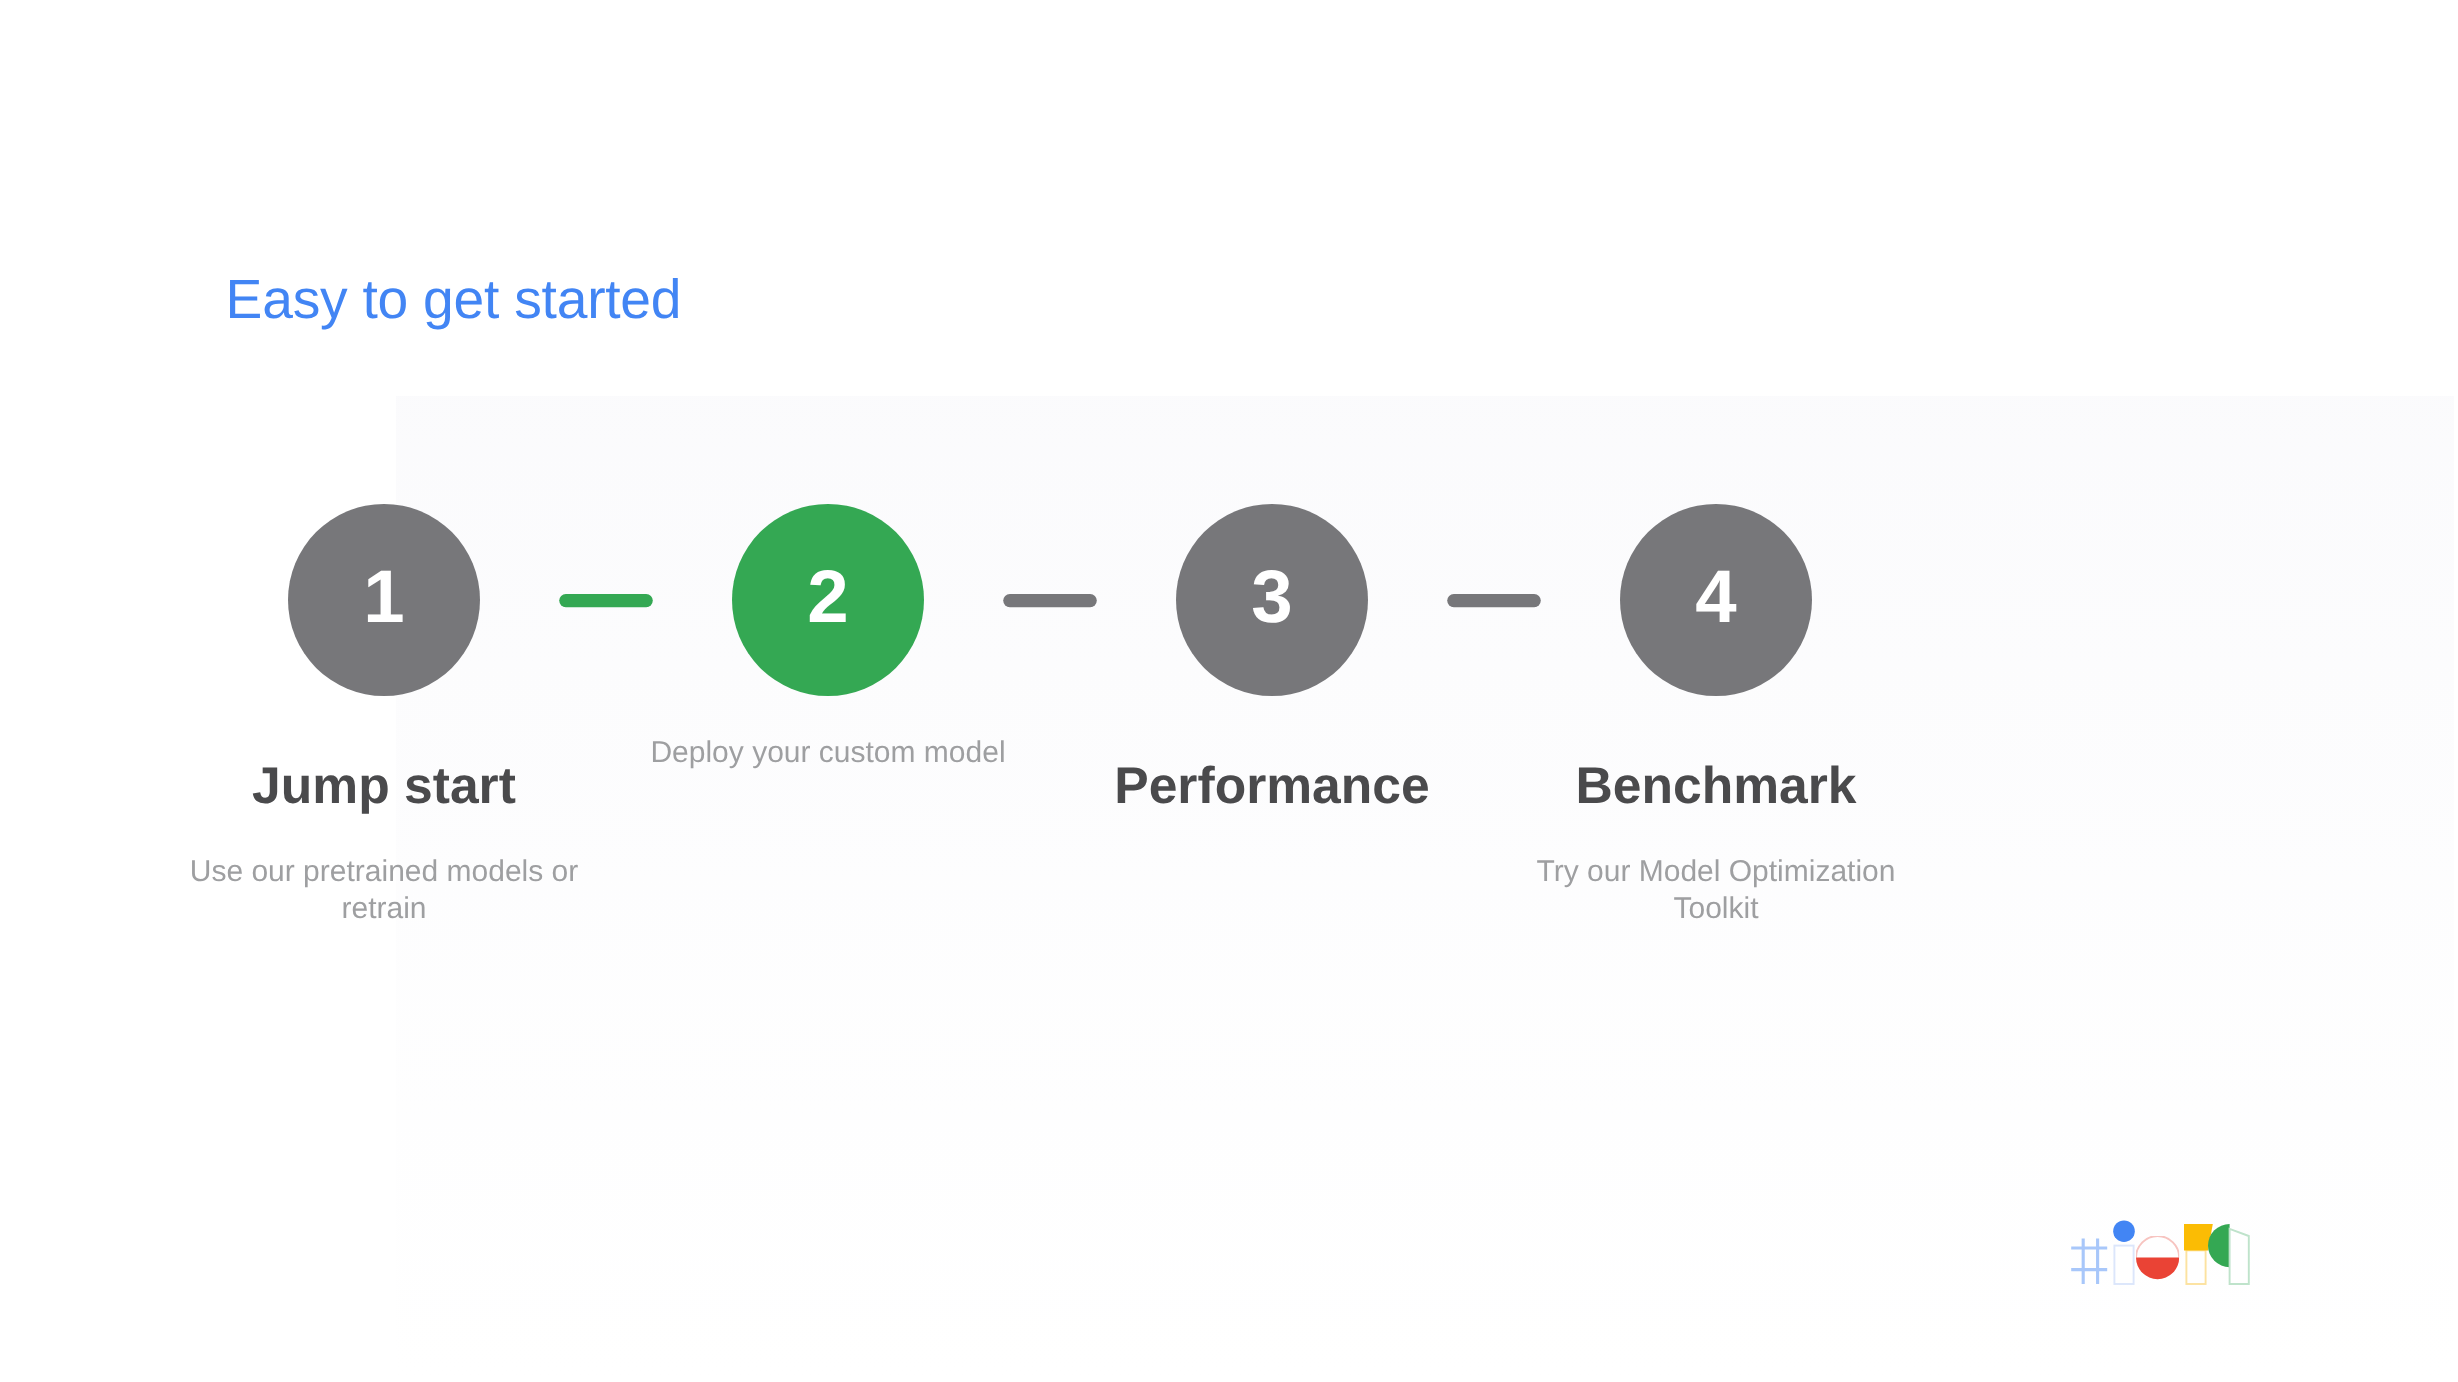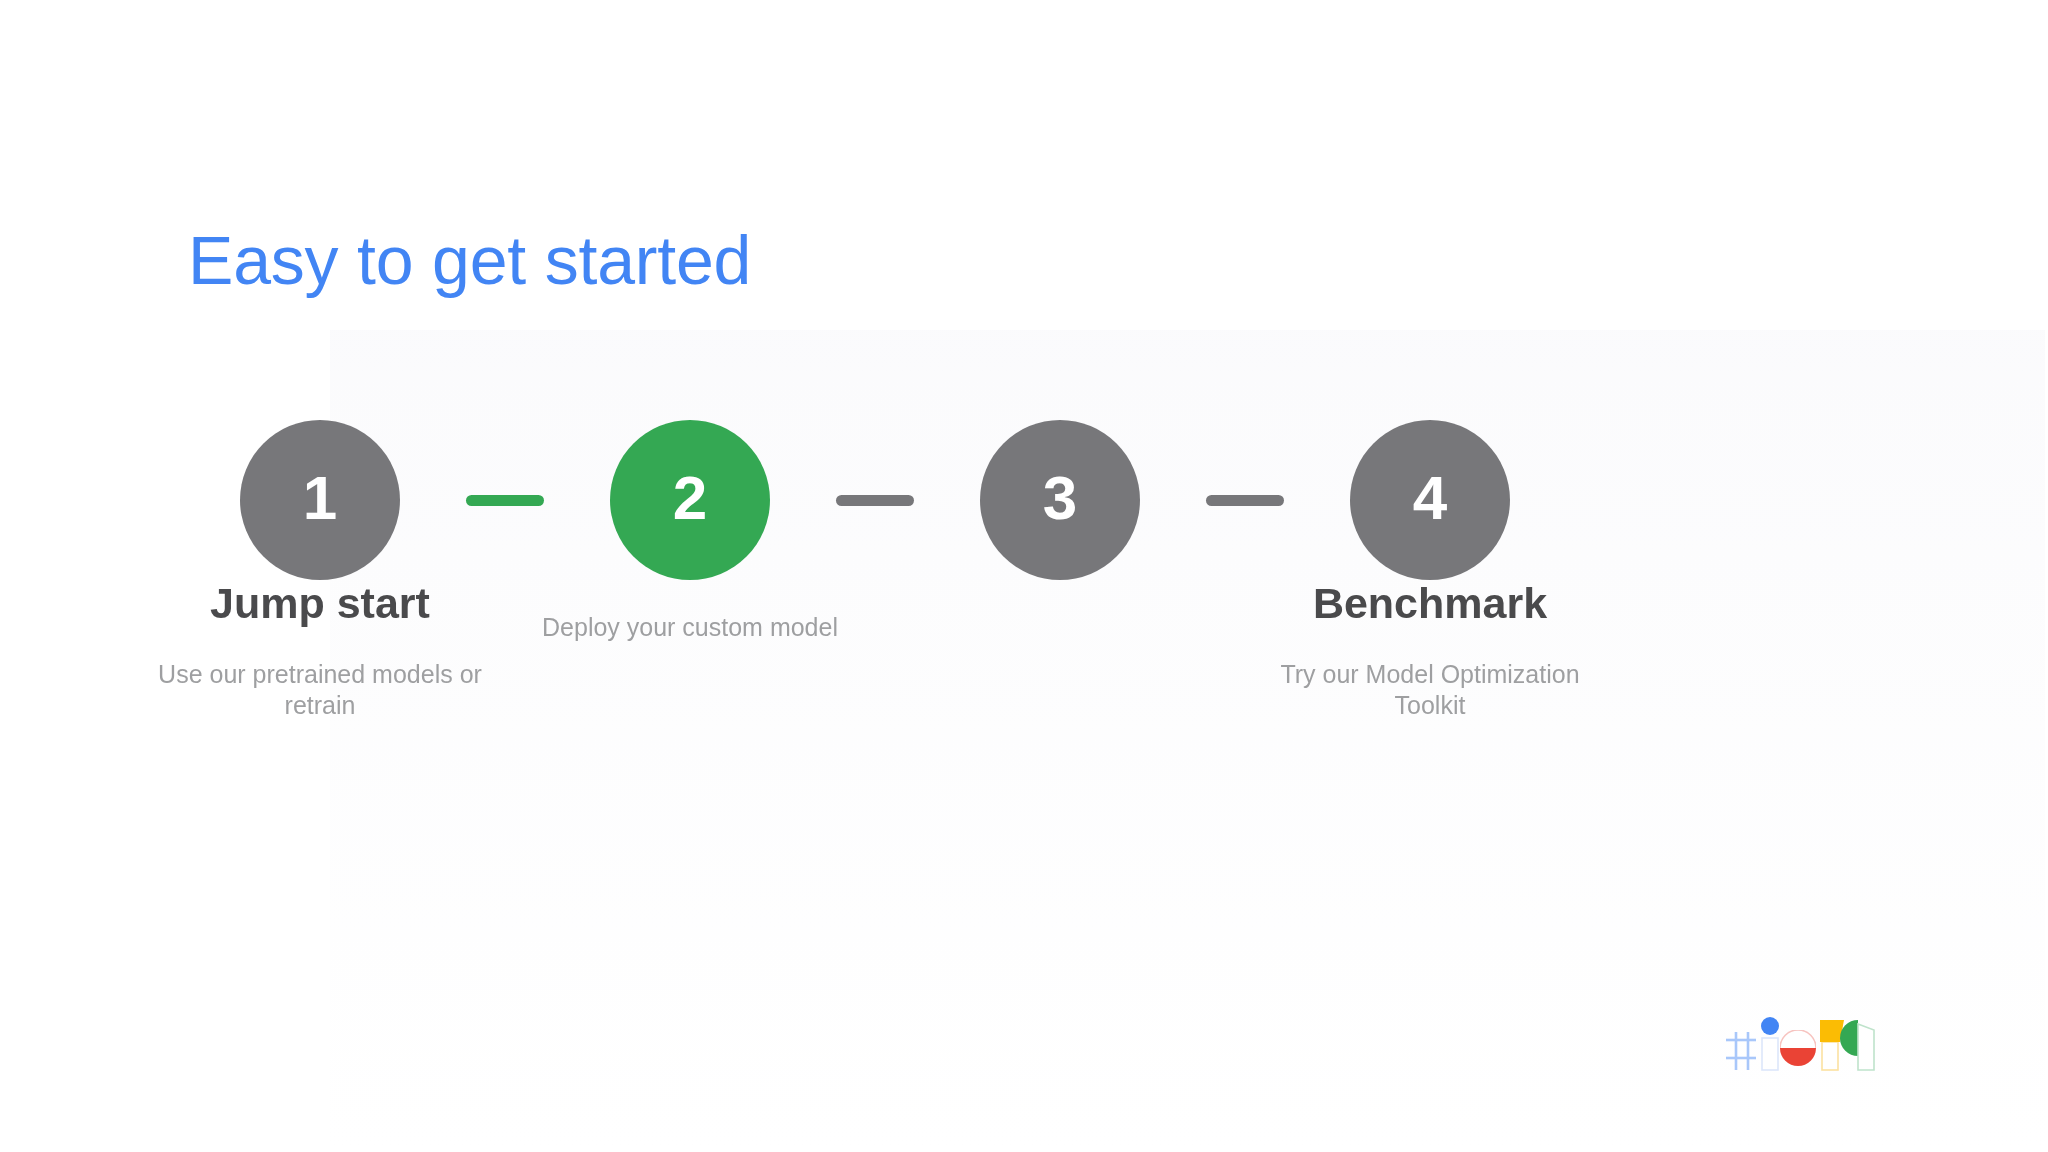--- a/index.html
+++ b/index.html
@@ -30,21 +30,21 @@
     width: 1715px;
     height: 820px;
     background: linear-gradient(180deg, rgba(250,250,252,0.85) 0%, rgba(252,252,253,0.5) 60%, rgba(255,255,255,0) 100%);
     pointer-events: none;
   }
 
   .title {
     position: absolute;
     left: 188px;
     top: 225px;
-    font-size: 68px;
+    font-size: 46px;
     line-height: 1.05;
     font-weight: 400;
     color: #4285F4;
     letter-spacing: -0.2px;
     white-space: nowrap;
     text-align: center;
   }
 
   
   .steps {
@@ -75,20 +75,21 @@
     justify-content: center;
     color: #ffffff;
     font-size: 62px;
     font-weight: 700;
     line-height: 1;
     box-sizing: border-box;
   }
   .circle span { transform: translateY(-2px); }
 
   .step-title {
+    margin-top: 52px;
     font-size: 43px;
     font-weight: 700;
     color: #4a4a4c;
     line-height: 1.1;
     white-space: nowrap;
   }
 
   .step-desc {
     margin-top: 32px;
     font-size: 25px;
@@ -153,20 +154,21 @@
     </div>
 
     <div class="connector-wrap">
       <div class="connector" style="background: rgb(119, 119, 122);"></div>
     </div>
 
     <div class="step">
       <div class="circle" style="background: rgb(119, 119, 122);">
         <span>3</span>
       </div>
+      <div class="step-title">Performance</div>
     </div>
 
     <div class="connector-wrap">
       <div class="connector" style="background: rgb(119, 119, 122);"></div>
     </div>
 
     <div class="step">
       <div class="circle" style="background: rgb(119, 119, 122);">
         <span>4</span>
       </div>

